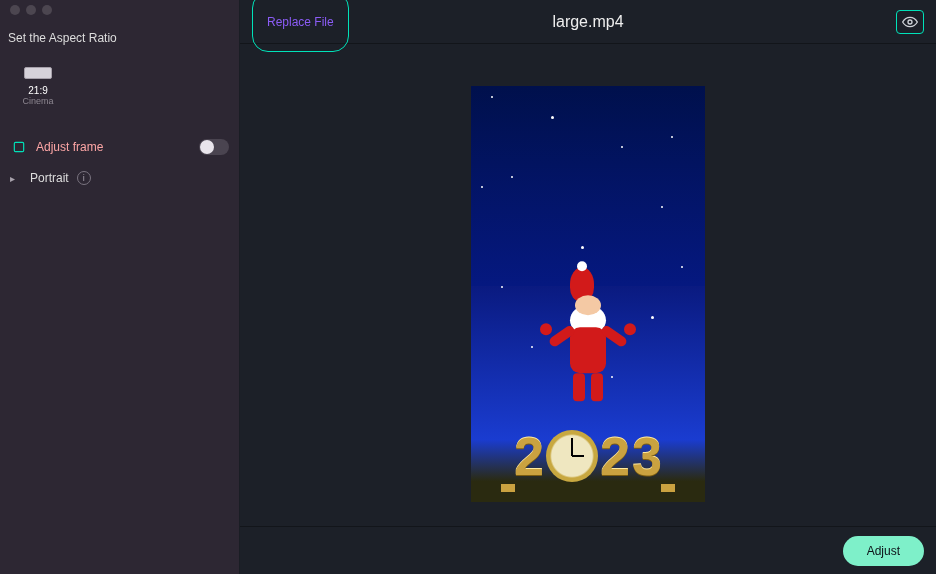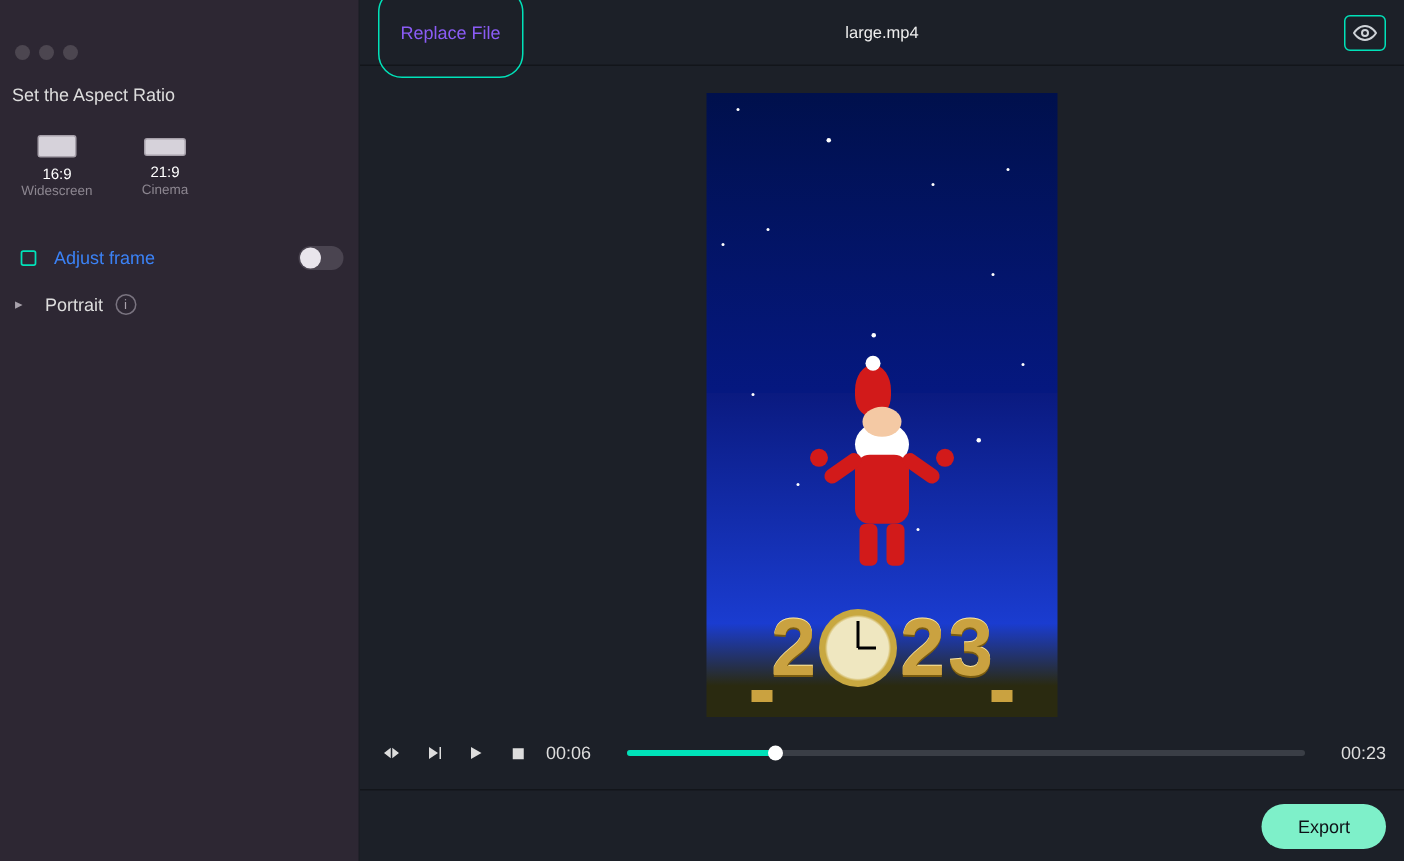--- a/index.html
+++ b/index.html
@@ -9,21 +9,21 @@
     background: #1a1d24;
     font-family: -apple-system, BlinkMacSystemFont, "Segoe UI", Arial, sans-serif;
     color: #fff;
     display: flex;
     overflow: hidden;
   }
   .sidebar {
     width: 240px;
     height: 100%;
     background: #2d2733;
-    padding-top: 30px;
+    padding-top: 5px;
     border-right: 1px solid #1a1d24;
   }
   .traffic-lights {
     display: flex;
     gap: 6px;
     padding: 0 0 10px 10px;
   }
   .traffic-light {
     width: 10px; height: 10px; border-radius: 50%;
     background: #4c4650;
@@ -69,21 +69,21 @@
   }
   .ratio-sub {
     font-size: 9px;
     color: #8c8690;
   }
   .row-item {
     display: flex;
     align-items: center;
     padding: 8px 10px;
     font-size: 12px;
-    color: #3b82f6;
+    color: #fca5a5;
   }
   .row-item .icon-slot {
     width: 18px; display: inline-flex; justify-content: center; margin-right: 8px;
   }
   .toggle {
     margin-left: auto;
     width: 30px; height: 16px;
     background: #4a4450;
     border-radius: 8px;
     position: relative;
@@ -117,21 +117,21 @@
     font-size: 12px;
     background: transparent;
     padding: 22px 14px;
     border-radius: 16px;
     cursor: pointer;
   }
   .filename {
     position: absolute;
     left: 50%;
     transform: translateX(-50%);
-    font-size: 11px;
+    font-size: 16px;
     color: #eee;
   }
   .eye-btn {
     margin-left: auto;
     width: 28px; height: 24px;
     border: 1.5px solid #00e2b9;
     border-radius: 4px;
     display: flex; align-items: center; justify-content: center;
     cursor: pointer;
   }
@@ -262,25 +262,20 @@
 
 <div class="sidebar">
   <div class="traffic-lights">
     <div class="traffic-light"></div>
     <div class="traffic-light"></div>
     <div class="traffic-light"></div>
   </div>
   <div class="section-title">Set the Aspect Ratio</div>
   <div class="ratio-grid">
     <div class="ratio-card">
-      <div class="ratio-shape shape-169"></div>
-      <div class="ratio-label">16:9</div>
-      <div class="ratio-sub">Widescreen</div>
-    </div>
-    <div class="ratio-card">
       <div class="ratio-shape shape-219"></div>
       <div class="ratio-label">21:9</div>
       <div class="ratio-sub">Cinema</div>
     </div>
   </div>
   <div class="row-item">
     <span class="icon-slot">
       <svg width="14" height="14" viewBox="0 0 24 24" fill="none" stroke="#00e2b9" stroke-width="2">
           <rect x="4" y="4" width="16" height="16" rx="2"></rect>
           <path d="M4 4l4-4M20 4l4-4M4 20l-4 4M20 20l4 4" stroke="none"></path>
@@ -347,45 +342,17 @@
         <span class="year-d">2</span>
         <div class="clock"></div>
         <span class="year-d">2</span>
         <span class="year-d">3</span>
         <div class="leg-base l"></div>
         <div class="leg-base r"></div>
       </div>
     </div>
   </div>
 
-  <div class="controls-row">
-    <div class="ctrl-btn">
-      <svg width="12" height="12" viewBox="0 0 24 24" fill="#ddd">
-          <path d="M11 19V5l-9 7 9 7zM13 5v14l9-7-9-7z" transform="scale(-1,1) translate(-24,0)"></path>
-        </svg>
-    </div>
-    <div class="ctrl-btn">
-      <svg width="12" height="12" viewBox="0 0 24 24" fill="#ddd">
-          <path d="M6 4l12 8-12 8V4zM20 4h2v16h-2z"></path>
-        </svg>
-    </div>
-    <div class="ctrl-btn">
-      <svg width="12" height="12" viewBox="0 0 24 24" fill="#ddd">
-          <path d="M6 4l14 8-14 8V4z"></path>
-        </svg>
-    </div>
-    <div class="ctrl-btn">
-      <svg width="11" height="11" viewBox="0 0 24 24" fill="#ddd">
-          <rect x="4" y="4" width="16" height="16"></rect>
-        </svg>
-    </div>
-    <div class="time-label">00:06</div>
-    <div class="timeline">
-      <div class="timeline-fill"></div>
-      <div class="timeline-knob"></div>
-    </div>
-    <div class="time-label time-right">00:23</div>
-  </div>
 
   <div class="bottom-bar">
-    <button class="export-btn">Export</button>
+    <button class="export-btn">Adjust</button>
   </div>
 </div>
 
 </body></html>

